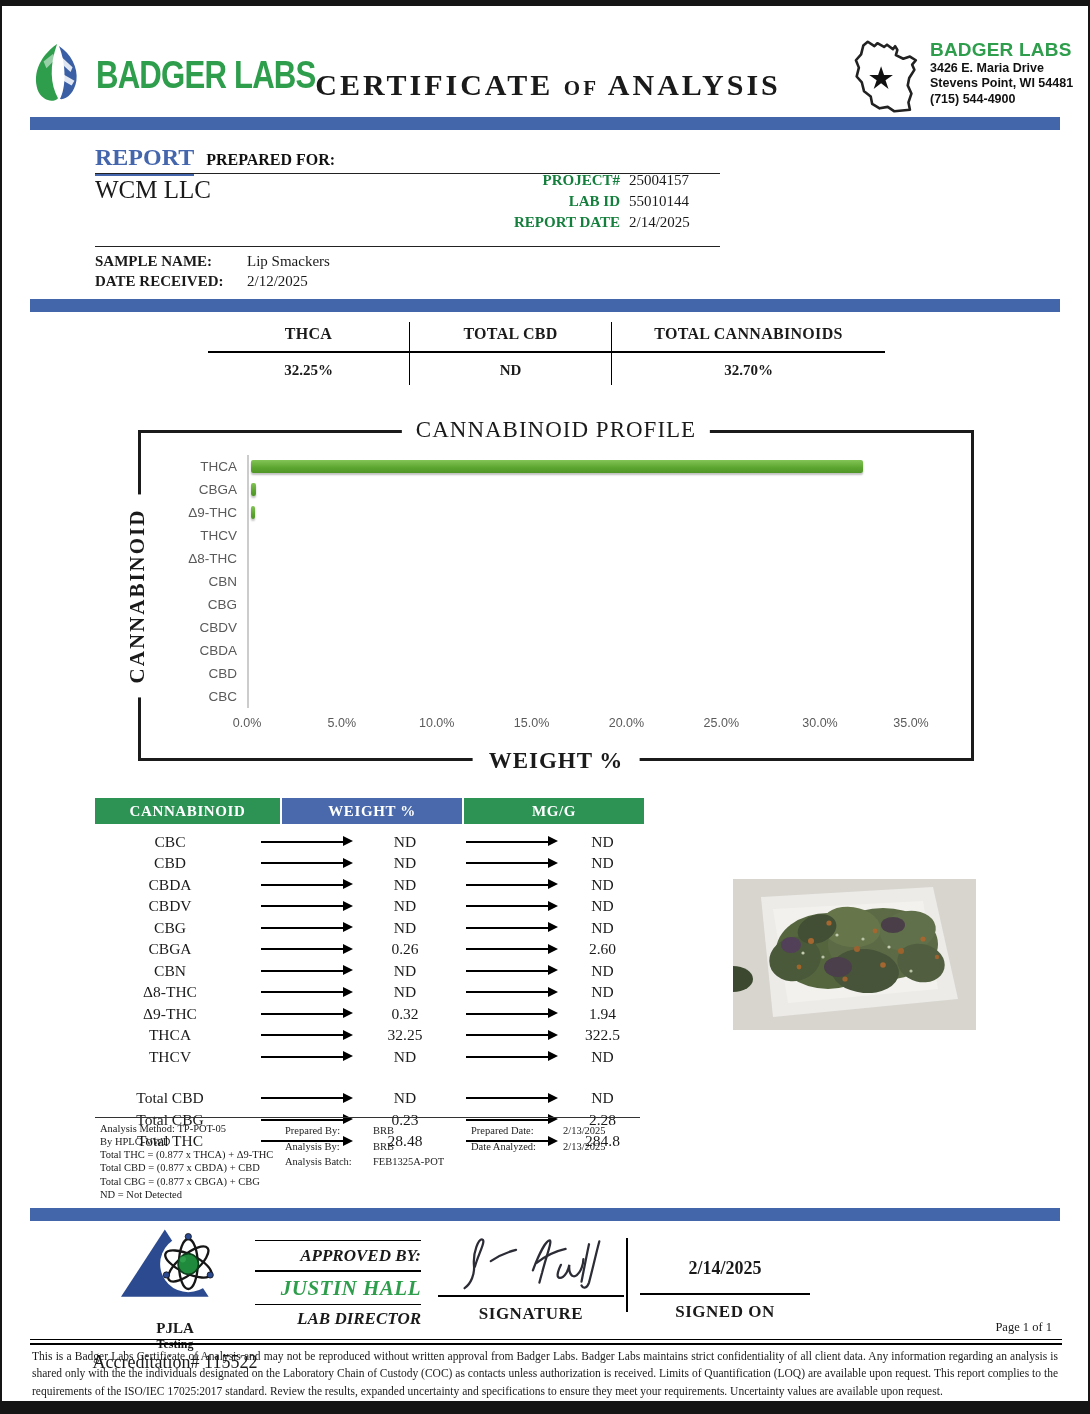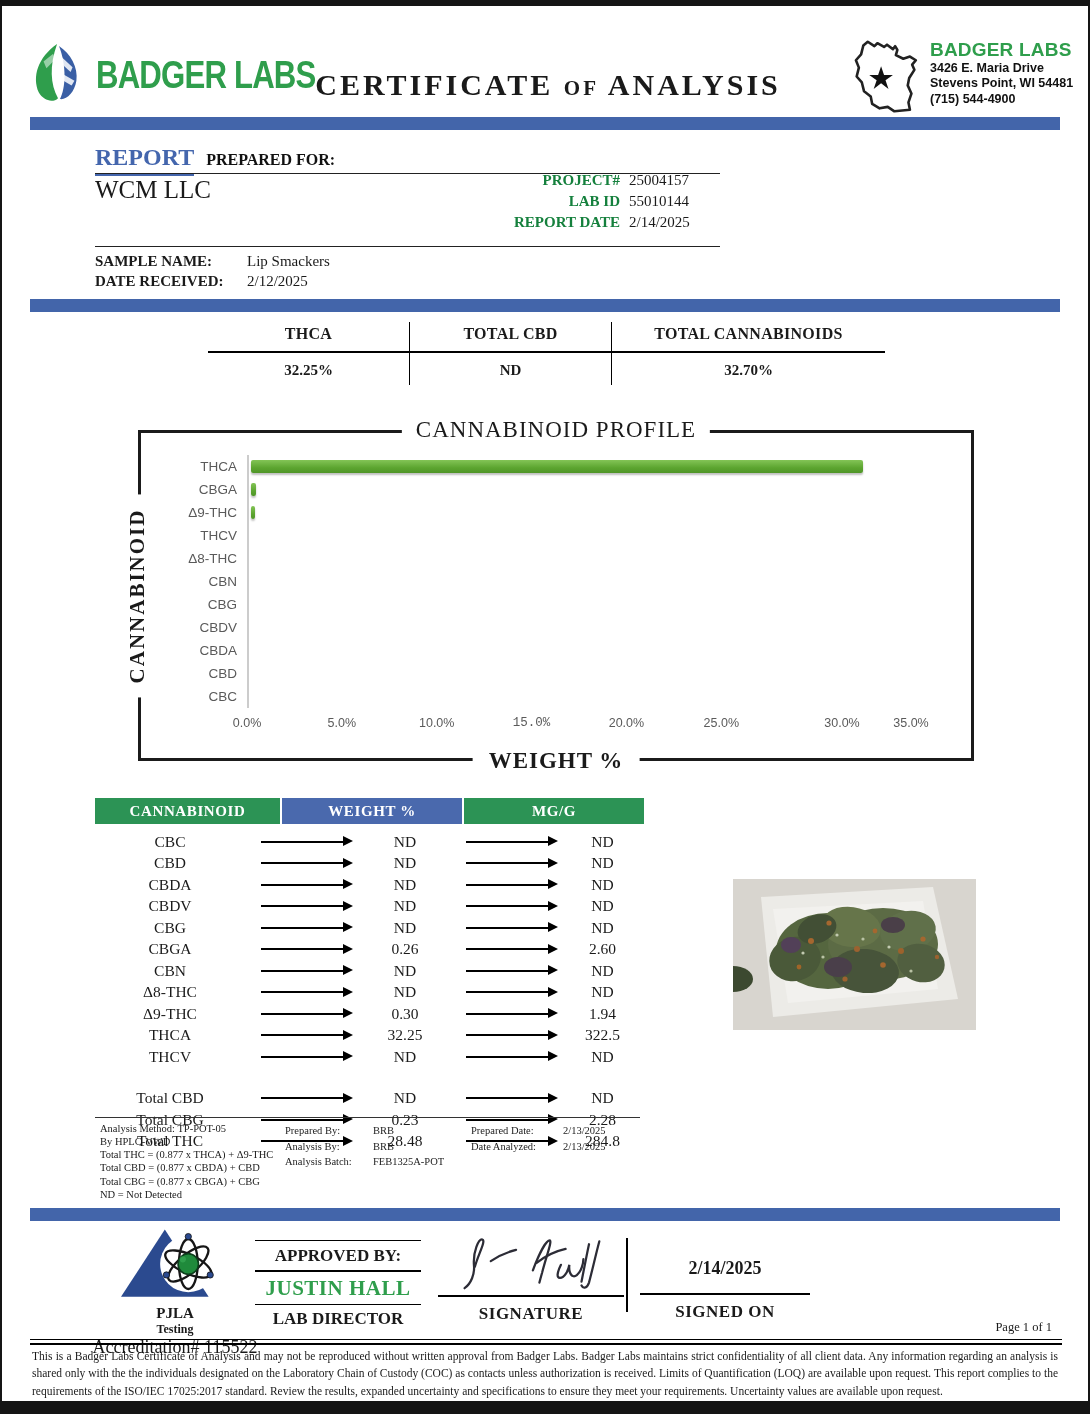--- a/index.html
+++ b/index.html
@@ -89,24 +89,24 @@
 
   
   .fn-rule{left:95px;top:1117px;width:545px;border-top:1.5px solid #333;}
   .fn-left{position:absolute;left:100px;top:1122px;font-size:10.5px;line-height:1.25;}
   .fn-right{position:absolute;left:285px;top:1125px;font-size:10.5px;}
   .fnp-row{display:grid;grid-template-columns:88px 98px 92px 80px;height:15.5px;}
   .fnp-l{color:#222;} .fnp-v{color:#222;}
 
   
   .pjla{position:absolute;left:92px;top:1228px;width:166px;text-align:center;line-height:1.15;}
-  .pjla-name{font-weight:700;font-size:15px;margin-top:1px;}
+  .pjla-name{font-weight:700;font-size:15px;margin-top:16px;}
   .pjla-sub{font-weight:700;font-size:12px;}
   .pjla-acc{font-size:18px;margin-top:1px;}
-  .approved{position:absolute;left:255px;top:1240px;width:166px;text-align:center;}
+  .approved{position:absolute;left:255px;top:1240px;width:166px;text-align:right;font-style:italic;}
   .app-top{border-top:1.5px solid #000;}
   .app-label{font-weight:700;font-size:17px;padding:5px 0 4px;}
   .app-div1{border-top:2.5px solid #000;}
   .app-name{color:#2f9e4c;font-weight:700;font-size:21px;letter-spacing:.5px;padding:4px 0 3px;}
   .app-div2{border-top:1.5px solid #000;}
   .app-title{font-weight:700;font-size:17px;padding-top:4px;}
   .sig-block{position:absolute;left:438px;top:1233px;width:186px;text-align:center;}
   .sig-line{border-top:2px solid #000;margin-top:0px;}
   .sig-label{font-weight:700;font-size:17px;letter-spacing:.5px;margin-top:7px;}
   .divider-v{position:absolute;left:626px;top:1238px;width:2px;height:74px;background:#000;}
@@ -264,24 +264,24 @@
           </div>
           <div class="bar-row">
             <span class="bar-label">CBC</span>
             <div class="bar-track"></div>
           </div>
         </div>
       <div class="ticks">
           <span class="tick" style="left: 0px;">0.0%</span>
           <span class="tick" style="left: 94.8571px;">5.0%</span>
           <span class="tick" style="left: 189.714px;">10.0%</span>
-          <span class="tick" style="left: 284.571px; font-family: Liberation Mono, monospace;">15.0%</span>
+          <span class="tick" style="left: 284.571px;">15.0%</span>
           <span class="tick" style="left: 379.429px;">20.0%</span>
           <span class="tick" style="left: 474.286px;">25.0%</span>
-          <span class="tick" style="left: 595px;">30.0%</span>
+          <span class="tick" style="left: 573px;">30.0%</span>
           <span class="tick" style="left: 664px;">35.0%</span>
         </div>
     </div>
   </div>
 
   <div class="dtable">
     <div class="dt-header">
         <div class="dt-h green">CANNABINOID</div>
         <div class="dt-h blue">WEIGHT %</div>
         <div class="dt-h green">MG/G</div>
@@ -339,21 +339,21 @@
         <div class="dt-row">
           <span class="dt-name">Δ8-THC</span>
           <span class="arr"></span>
           <span class="dt-val">ND</span>
           <span class="arr"></span>
           <span class="dt-val">ND</span>
         </div>
         <div class="dt-row">
           <span class="dt-name">Δ9-THC</span>
           <span class="arr"></span>
-          <span class="dt-val">0.30</span>
+          <span class="dt-val">0.32</span>
           <span class="arr"></span>
           <span class="dt-val">1.94</span>
         </div>
         <div class="dt-row">
           <span class="dt-name">THCA</span>
           <span class="arr"></span>
           <span class="dt-val">32.25</span>
           <span class="arr"></span>
           <span class="dt-val">322.5</span>
         </div>

